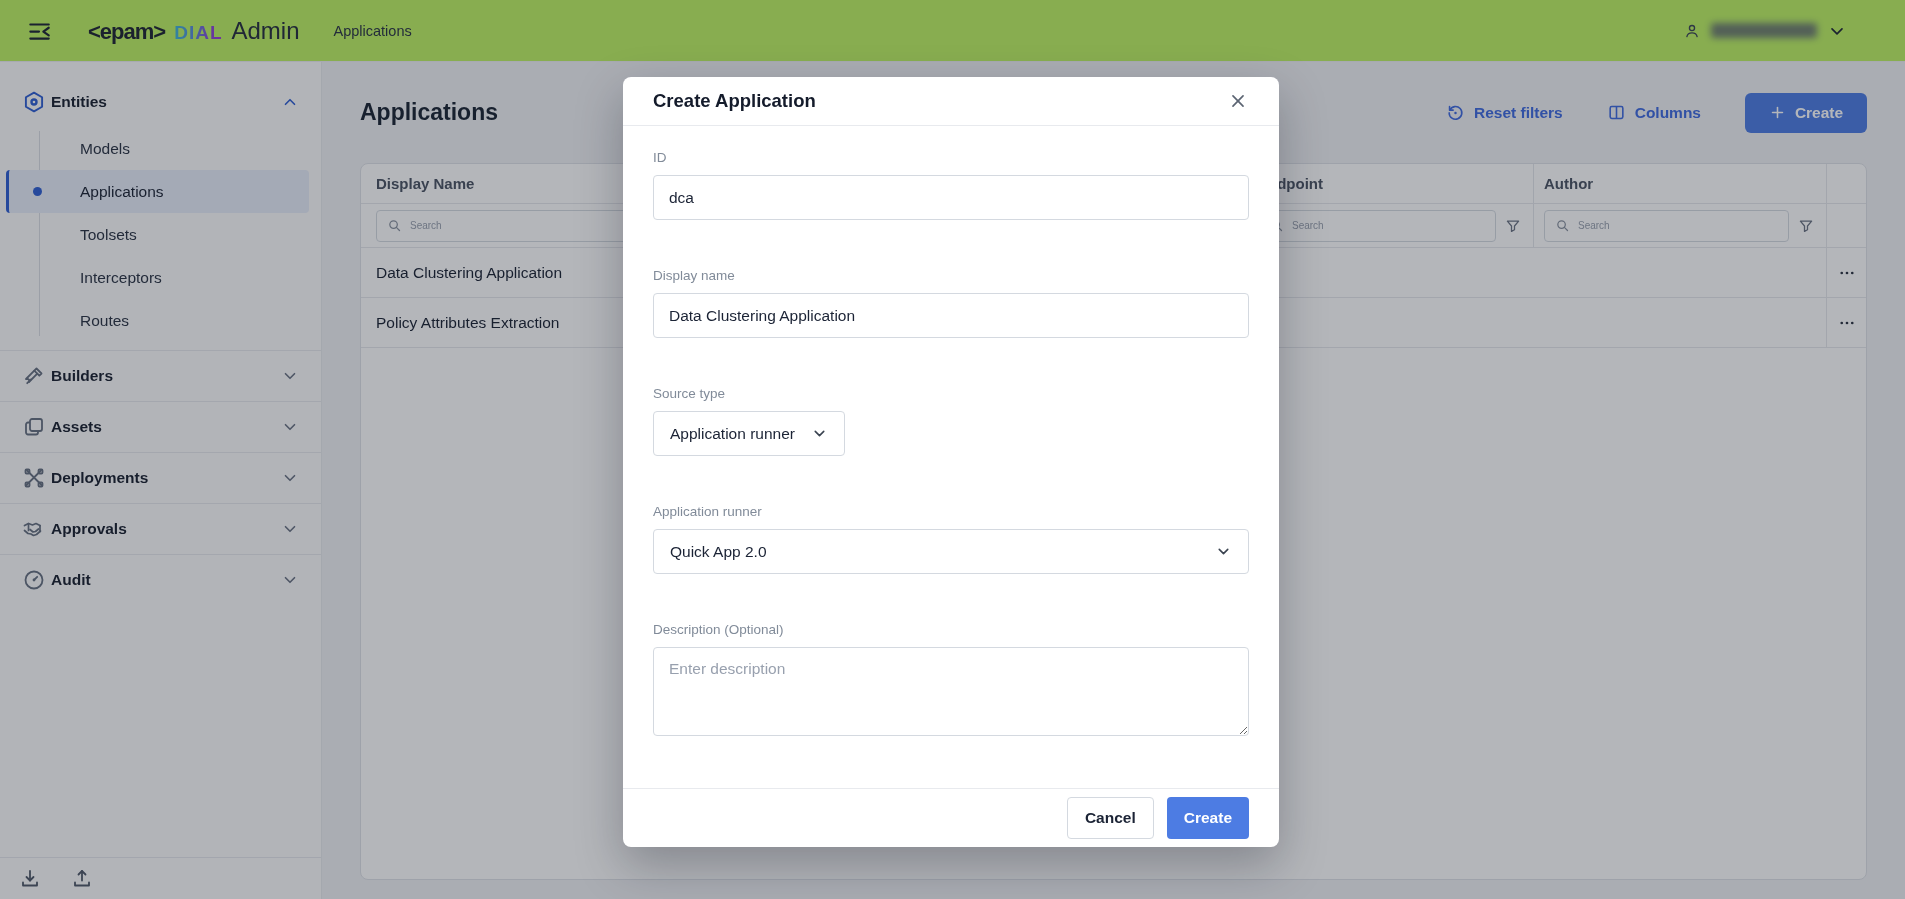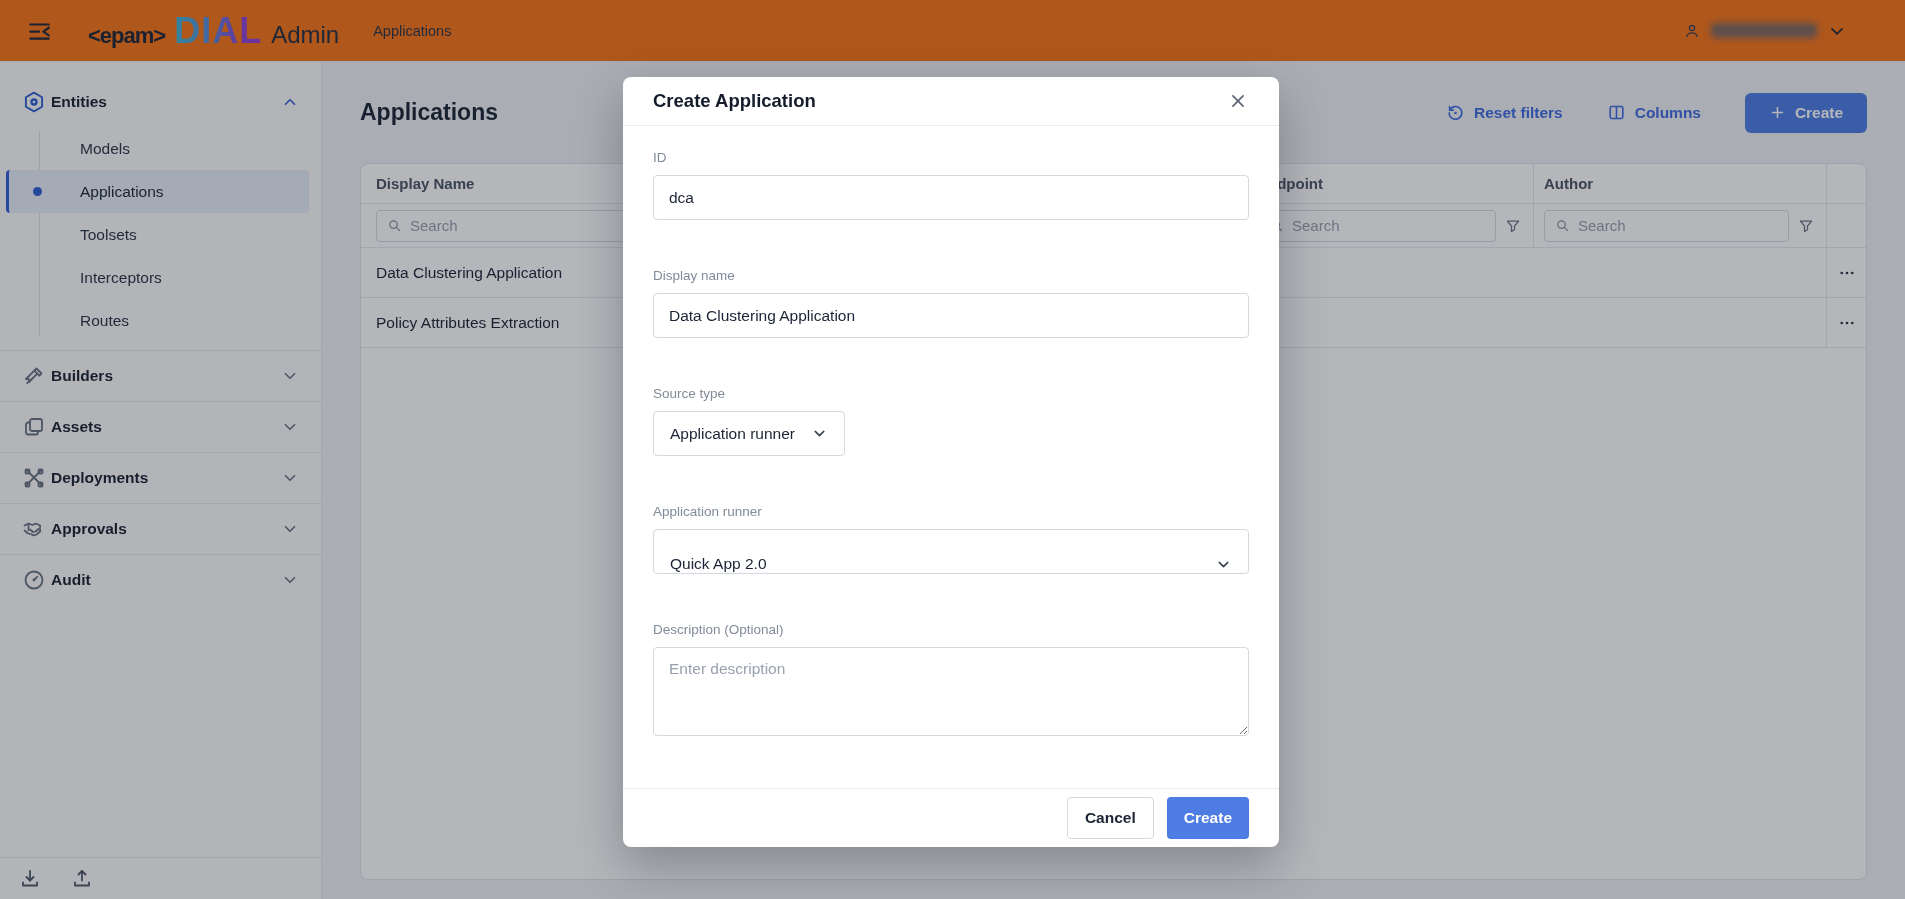--- a/index.html
+++ b/index.html
@@ -1,27 +1,27 @@
 <!DOCTYPE html>
 <html><head>
 <meta charset="utf-8">
 <style>
   * { margin:0; padding:0; box-sizing:border-box; }
   html,body { width:1905px; height:899px; overflow:hidden; }
   body { font-family:"Liberation Sans","DejaVu Sans",sans-serif; background:#F1F2F5; color:#1A2233; }
   .app { position:relative; width:1905px; height:899px; overflow:hidden; }
 
   
-  .topbar { height:62px; background:#f97316; border-bottom:1px solid #ECEEF1;
+  .topbar { height:62px; background:#bef264; border-bottom:1px solid #ECEEF1;
             display:flex; align-items:center; padding:0 58px 0 22px; }
   .burger { width:34px; height:34px; display:flex; align-items:center; justify-content:center;
             color:#1E2534; cursor:pointer; }
   .logo { display:flex; align-items:baseline; gap:9px; margin-left:32px; cursor:pointer; }
   .logo .epam { font-size:22px; font-weight:800; letter-spacing:-1px; color:#1E2432; }
-  .logo .dial { font-size:36px; font-weight:600; letter-spacing:1px;
+  .logo .dial { font-size:19px; font-weight:600; letter-spacing:1px;
                 background:linear-gradient(90deg,#3FB9D8 0%,#5A8BD9 40%,#8A45D6 75%,#A13BD9 100%);
                 -webkit-background-clip:text; background-clip:text; color:transparent; }
   .logo .suffix { font-size:24px; font-weight:500; color:#252D3D; }
   .crumb { margin-left:34px; font-size:14.5px; color:#2A3343; cursor:pointer; }
   .user { margin-left:auto; display:flex; align-items:center; gap:10px; cursor:pointer; color:#3A4453; }
   .user-blur { width:106px; height:15px; background:#5D6472; border-radius:3px; filter:blur(3.5px); opacity:.8; }
 
   
   .shell { display:flex; height:837px; }
 
@@ -68,21 +68,21 @@
   .c-mid    { flex:1; }
   .c-endpoint { width:288px; padding-left:12px; }
   .c-author { width:292px; padding-left:10px; }
   .c-actions { width:40px; justify-content:center; border-left:1px solid #E6E8EC; }
   .thead { height:40px; border-bottom:1px solid #E6E8EC; }
   .thead .th { font-size:15px; font-weight:600; color:#4A5363; }
   .thead .c-endpoint, .tsearch .c-endpoint { border-right:1px solid #E3E6EB; }
   .tsearch { height:44px; border-bottom:1px solid #E6E8EC; }
   .searchbox { display:flex; align-items:center; gap:8px; height:32px; border:1px solid #D5DAE1;
                border-radius:4px; padding:0 10px; background:#FFFFFF; color:#8A92A0; }
-  .searchbox input { border:none; outline:none; width:100%; font-size:15px; font-family:inherit; color:#4c1d95; background:transparent; }
+  .searchbox input { border:none; outline:none; width:100%; font-size:10px; font-family:inherit; color:#4c1d95; background:transparent; }
   .searchbox input::placeholder { color:#98A0AE; }
   .sb-name { width:258px; }
   .sb-endpoint { width:238px; }
   .sb-author { width:245px; }
   .funnel { margin-left:8px; color:#6A7383; display:flex; cursor:pointer; }
   .datarow { height:50px; border-bottom:1px solid #E6E8EC; font-size:15.5px; color:#1A2233; }
   .dots-btn { background:none; border:none; cursor:pointer; display:flex; padding:4px; }
   .tfill { flex:1; }
 
   
@@ -96,21 +96,21 @@
   .m-close { margin-left:auto; background:none; border:none; cursor:pointer; color:#5B6472; display:flex; padding:4px; }
   .m-body { flex:1; padding:24px 30px 0 30px; }
   .fgroup { margin-bottom:48px; }
   .flabel { display:block; font-size:13.5px; color:#818B99; margin-bottom:10px; }
   .finput { width:100%; height:45px; border:1px solid #D4D9E0; border-radius:4px; padding:0 15px;
             font-size:15.5px; font-family:inherit; color:#1B2335; outline:none; background:#FFFFFF; }
   .select { height:45px; border:1px solid #D4D9E0; border-radius:4px; display:flex; align-items:center;
             padding:0 16px; font-size:15.5px; color:#1B2335; cursor:pointer; background:#FFFFFF; }
   .select .sel-chev { color:#3A4350; display:flex; }
   .sel-inline { width:auto; display:inline-flex; gap:16px; }
-  .sel-full { width:100%;align-items:flex-end; }
+  .sel-full { width:100%; }
   .sel-full .sel-chev { margin-left:auto; }
   .ftextarea { width:100%; height:89px; border:1px solid #D4D9E0; border-radius:4px; padding:12px 15px;
             font-size:15.5px; font-family:inherit; color:#701a75; outline:none; resize:vertical; }
   .ftextarea::placeholder { color:#98A0AE; }
   .m-foot { height:90px; border-top:1px solid #E8EAEE; display:flex; align-items:center;
             justify-content:flex-end; gap:13px; padding:0 30px; }
   .btn { height:42px; border-radius:4px; font-size:15.5px; font-weight:600; font-family:inherit;
          padding:0 17px; cursor:pointer; }
   .btn-cancel { background:#FFFFFF; border:1px solid #D4D9E0; color:#1B2335; }
   .btn-create { background:#4D7CE3; border:none; color:#FFFFFF; }

